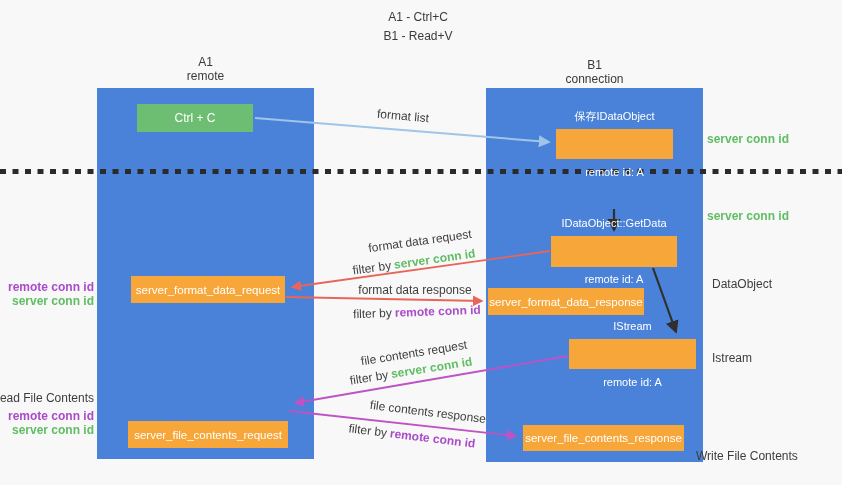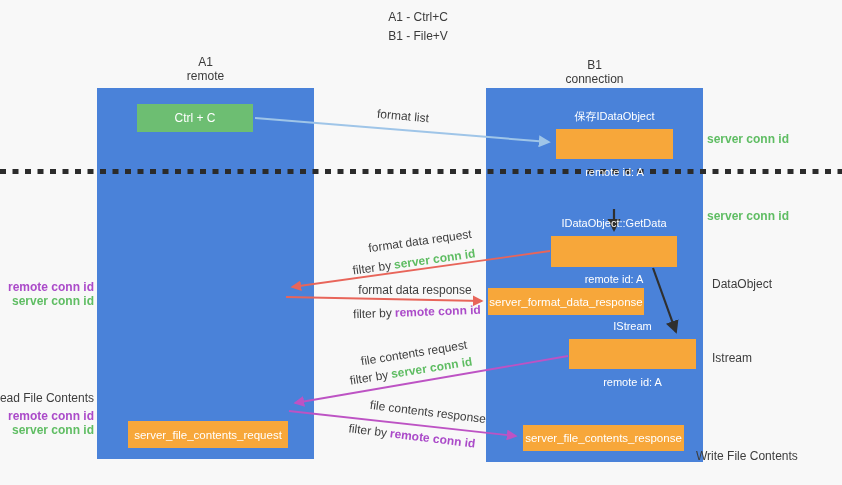--- a/index.html
+++ b/index.html
@@ -87,21 +87,21 @@
   .side-label.right-col { left: 707px; }
   .side-label.left-col { text-align: right; right: 748px; }
 </style>
 </head>
 <body>
 
 <div id="canvas">
 
   <div class="title">
     <div>A1 - Ctrl+C</div>
-    <div>B1 - File+V</div>
+    <div>B1 - Read+V</div>
   </div>
 
   <div class="lane-header" style="left:97px; top:55px; width:217px;">
     <div>A1</div>
     <div>remote</div>
   </div>
   <div class="lane-header" style="left:486px; top:58px; width:217px;">
     <div>B1</div>
     <div>connection</div>
   </div>
@@ -142,20 +142,23 @@
     <span>保存IDataObject</span>
     <span class="l2">remote id: A</span>
   </div>
 
 
   <div class="node orange twoline" style="left:551px; top:236px; width:126px; height:31px;">
     <span>IDataObject::GetData</span>
     <span class="l2">remote id: A</span>
   </div>
 
+  <div class="node orange" style="left:131px; top:276px; width:154px; height:27px;">
+    <span>server_format_data_request</span>
+  </div>
 
   <div class="node orange" style="left:488px; top:288px; width:156px; height:27px;">
     <span>server_format_data_response</span>
   </div>
 
   <div class="node orange twoline" style="left:569px; top:339px; width:127px; height:30px;">
     <span>IStream</span>
     <span class="l2">remote id: A</span>
   </div>
 

